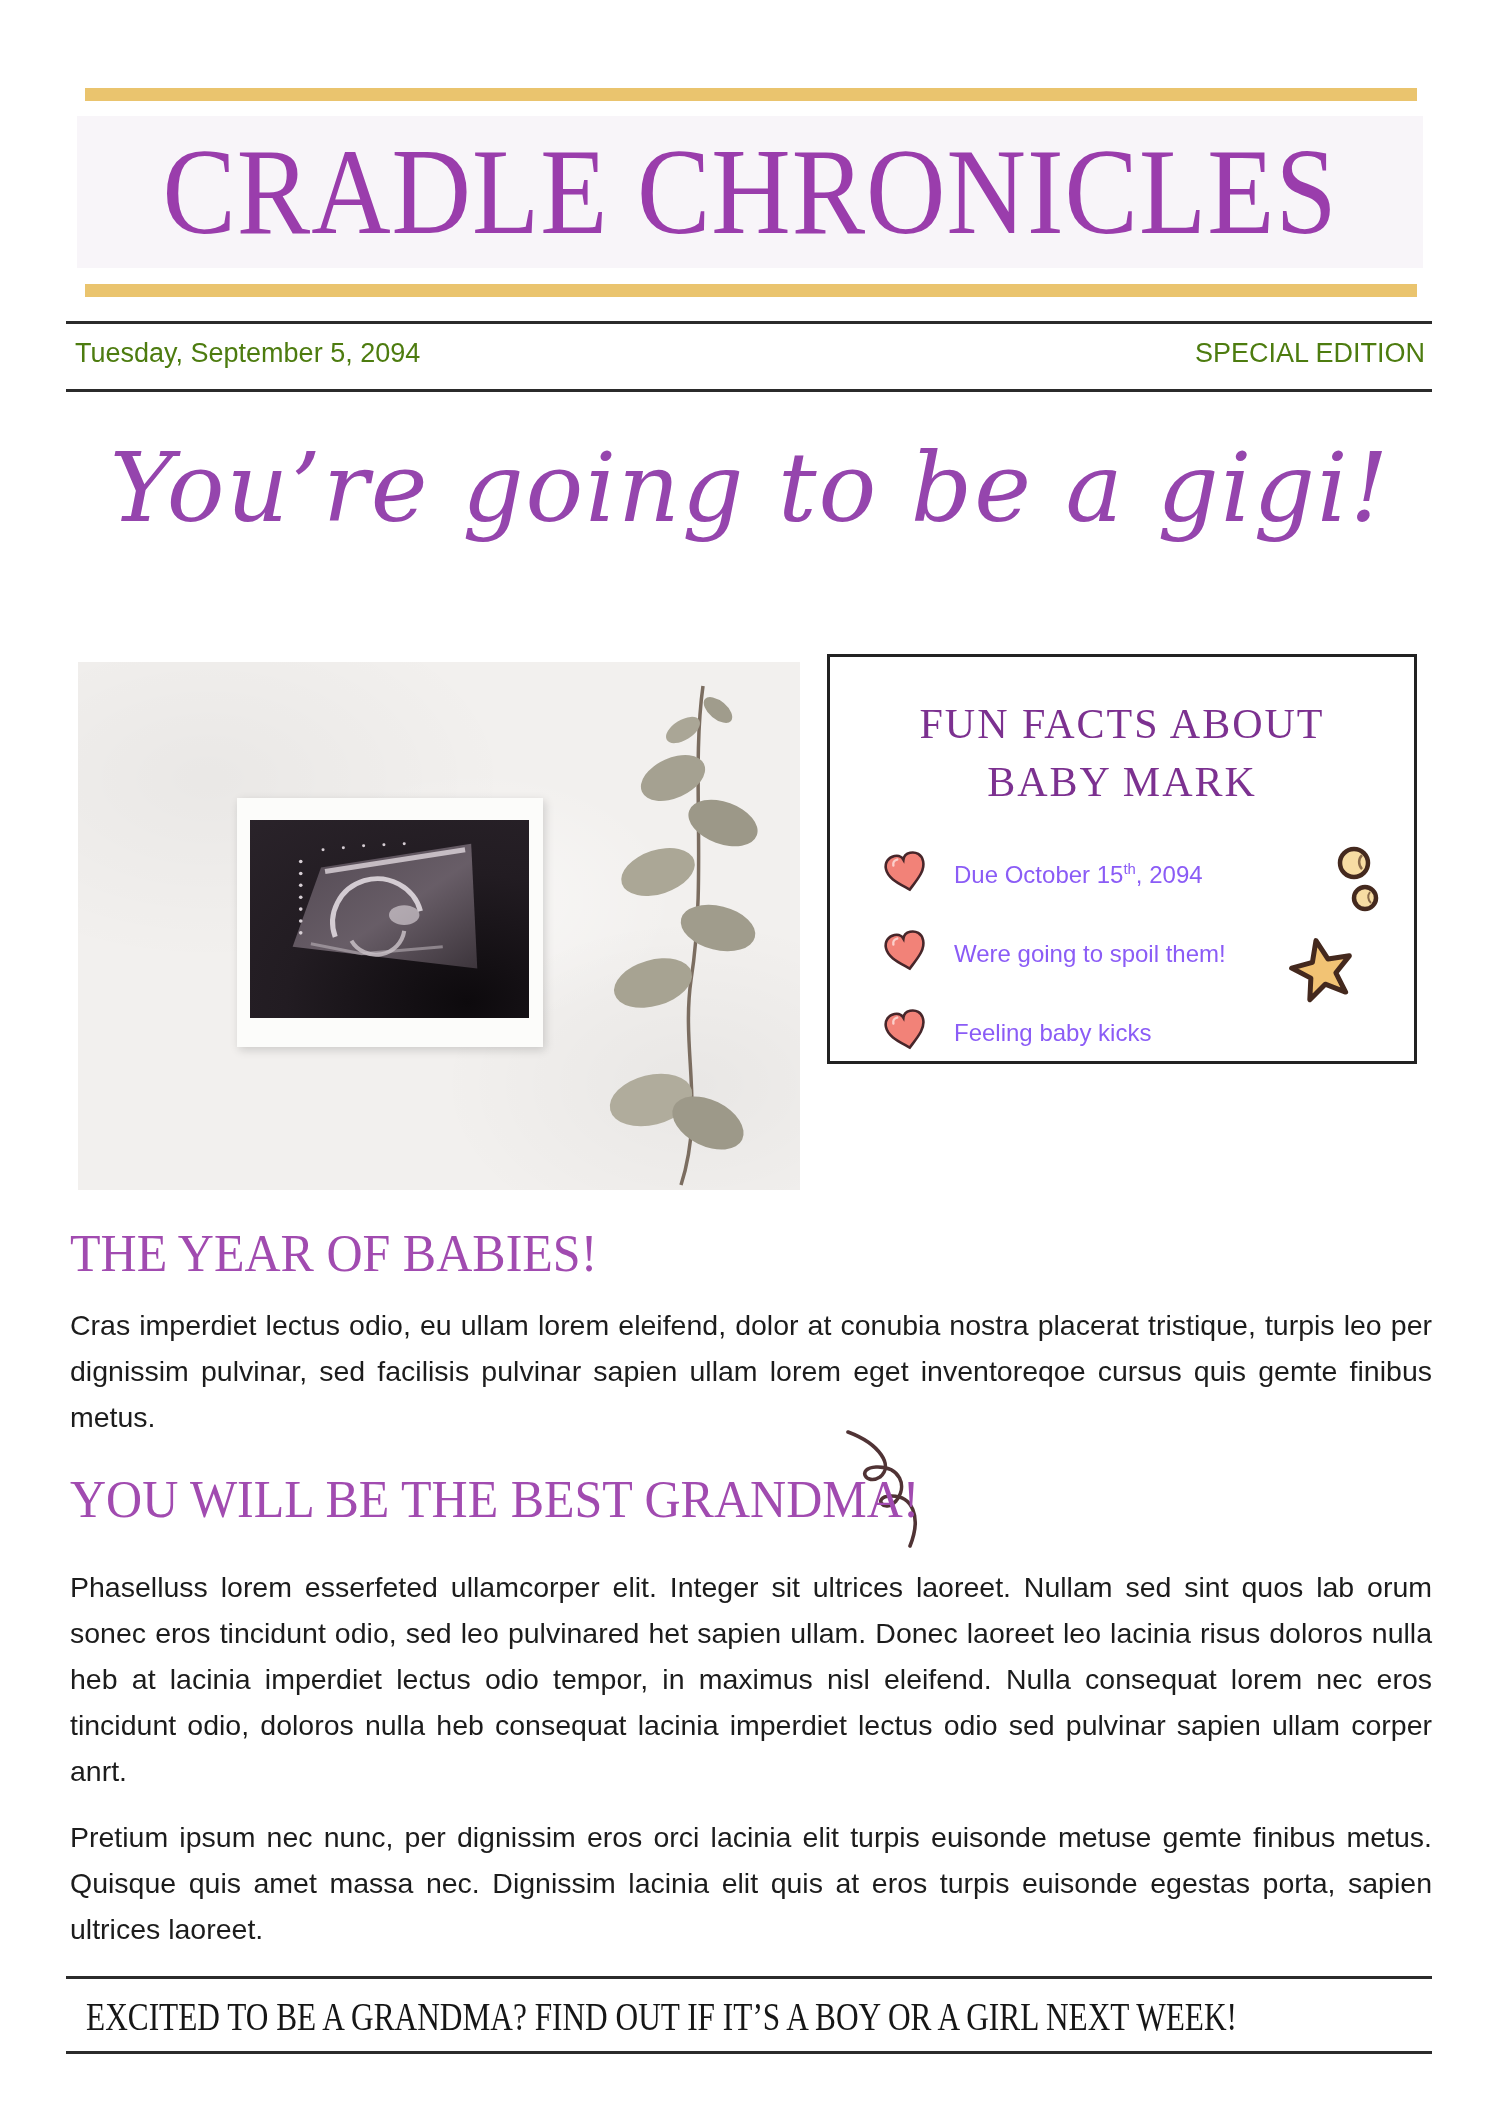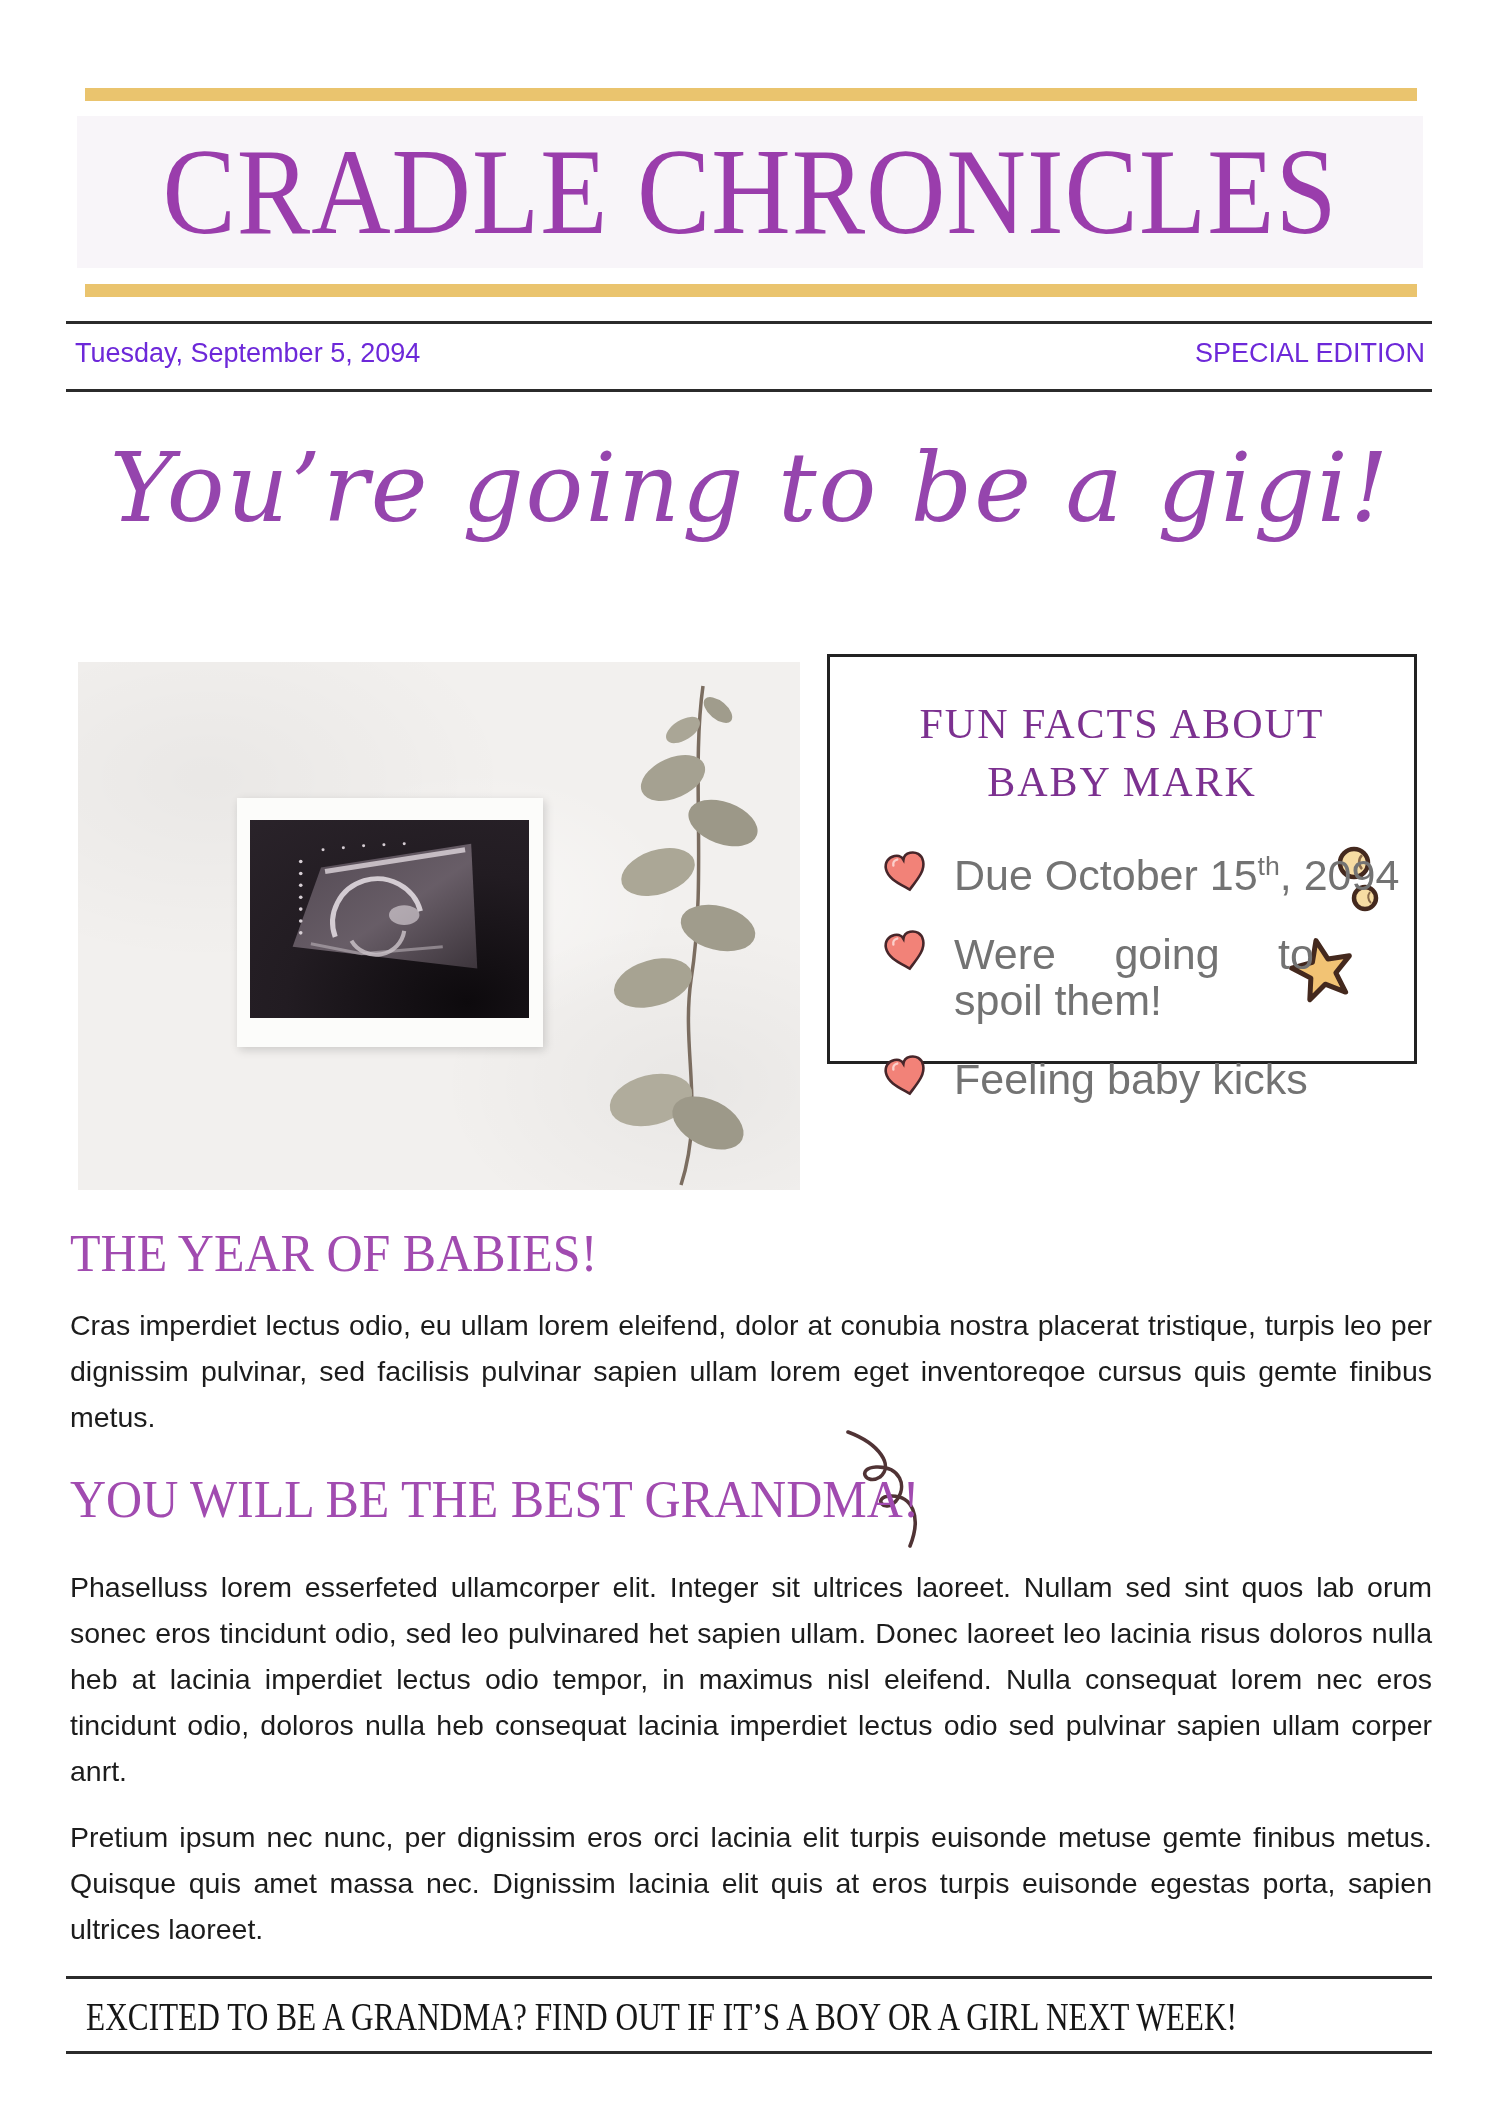--- a/index.html
+++ b/index.html
@@ -13,21 +13,21 @@
         font-family:"Liberation Sans",sans-serif;color:var(--ink);padding-left:12px;}
   .goldbar{position:absolute;left:85px;width:1332px;height:13px;background:var(--gold);}
   .goldbar.top{top:88px;} .goldbar.bottom{top:284px;}
   .masthead{position:absolute;left:77px;top:116px;width:1346px;height:152px;background:var(--masthead-bg);
             display:flex;align-items:center;justify-content:center;}
   .masthead h1{font-family:"Liberation Serif",serif;font-weight:400;color:var(--purple);
                font-size:110px;letter-spacing:1px;transform:scaleY(1.12);white-space:nowrap;}
   .rule{position:absolute;left:66px;width:1366px;height:3px;background:var(--rule);}
   .rule-1{top:321px;} .rule-2{top:389px;} .rule-3{top:1976px;} .rule-4{top:2051px;}
   .dateline{position:absolute;left:75px;top:338px;width:1350px;display:flex;justify-content:space-between;
-            font-size:27px;color:#6d28d9;}
+            font-size:27px;color:#4d7c0f;}
   .headline{position:absolute;left:70px;top:432px;width:1360px;text-align:center;
             font-family:"DejaVu Serif",serif;font-style:italic;font-weight:400;
             font-size:96px;color:var(--purple-script);letter-spacing:2px;white-space:nowrap;}
   
   .photo{position:absolute;left:78px;top:662px;width:722px;height:528px;background:#f2f0ee;
          background-image:radial-gradient(60% 50% at 18% 22%,rgba(0,0,0,.035),transparent 70%),
                           radial-gradient(50% 45% at 85% 80%,rgba(0,0,0,.04),transparent 70%),
                           radial-gradient(40% 35% at 55% 45%,rgba(255,255,255,.5),transparent 70%);}
   .eucalyptus{position:absolute;left:475px;top:18px;}
   .polaroid{position:absolute;left:159px;top:136px;width:306px;height:249px;background:#fcfcfa;
@@ -35,21 +35,21 @@
   .scan{width:100%;height:100%;
         background:radial-gradient(130% 130% at 78% 92%,#0d0a0d 0%,#221c22 50%,#2b242b 100%);}
   
   .facts-box{position:absolute;left:827px;top:654px;width:590px;height:410px;background:#fff;
              border:3px solid #222;}
   .facts-title{margin-top:38px;text-align:center;font-family:"Liberation Serif",serif;
                color:var(--purple-facts);font-size:42px;line-height:58px;letter-spacing:2px;}
   .facts-items{position:absolute;left:52px;top:195px;display:flex;flex-direction:column;gap:33px;}
   .fact-row{display:flex;align-items:flex-start;gap:24px;}
   .fact-row .heart{flex:0 0 auto;margin-top:-2px;}
-  .fact-text{font-size:43px;line-height:46px;color:#737373;white-space:nowrap;}
+  .fact-text{font-size:24px;line-height:46px;color:#8b5cf6;white-space:nowrap;}
   .fact-text sup{font-size:0.62em;vertical-align:super;line-height:0;}
   .fact-text.wrap{white-space:normal;width:360px;text-align:justify;}
   .circles-doodle{position:absolute;right:30px;top:188px;}
   .star-doodle{position:absolute;right:55px;top:275px;}
   
   .section-heading{position:absolute;left:70px;font-family:"Liberation Serif",serif;font-weight:400;
                    color:var(--purple-heading);font-size:50px;transform:scaleY(1.06);
                    transform-origin:left center;white-space:nowrap;}
   .h-1{top:1224px;} .h-2{top:1470px;}
   .body-para{position:absolute;left:70px;width:1362px;font-size:28.5px;line-height:46px;

